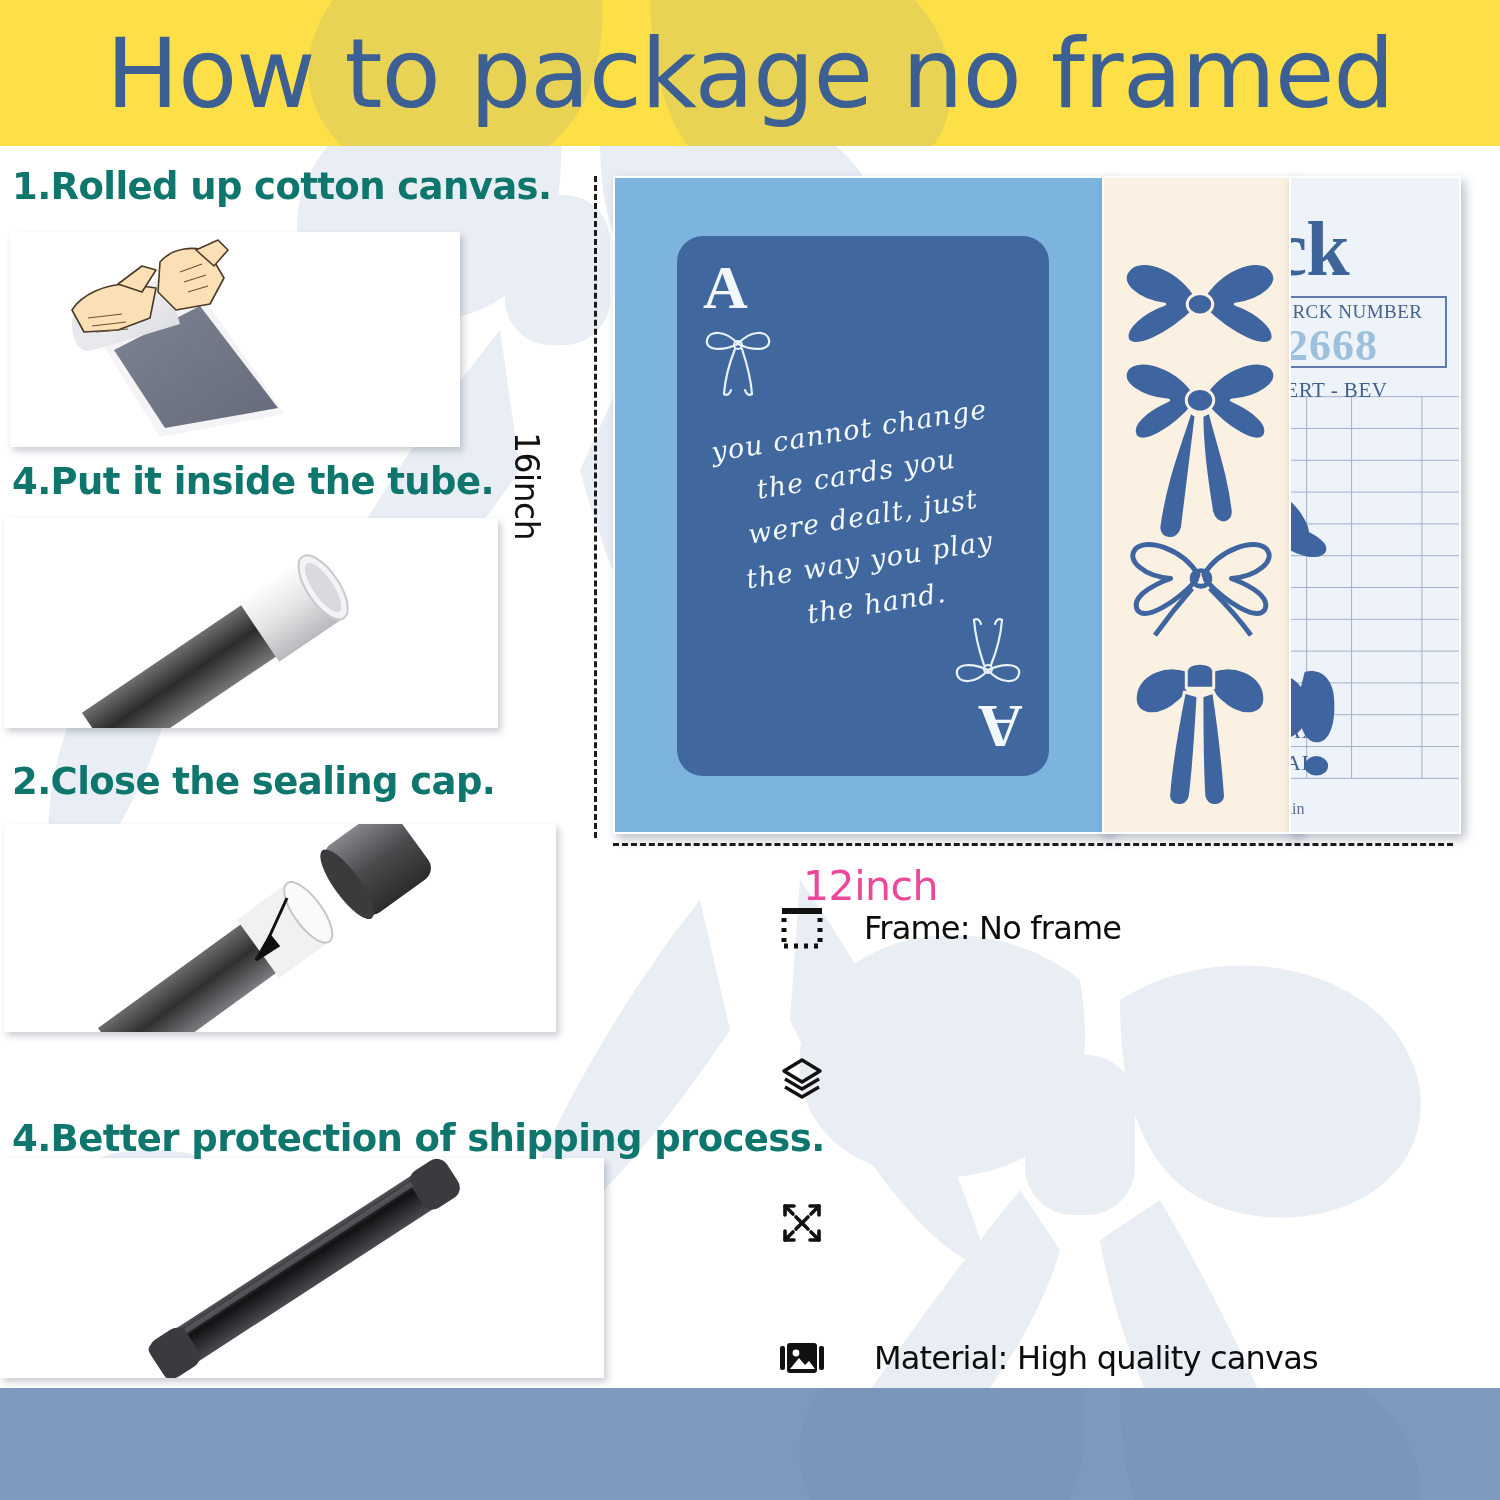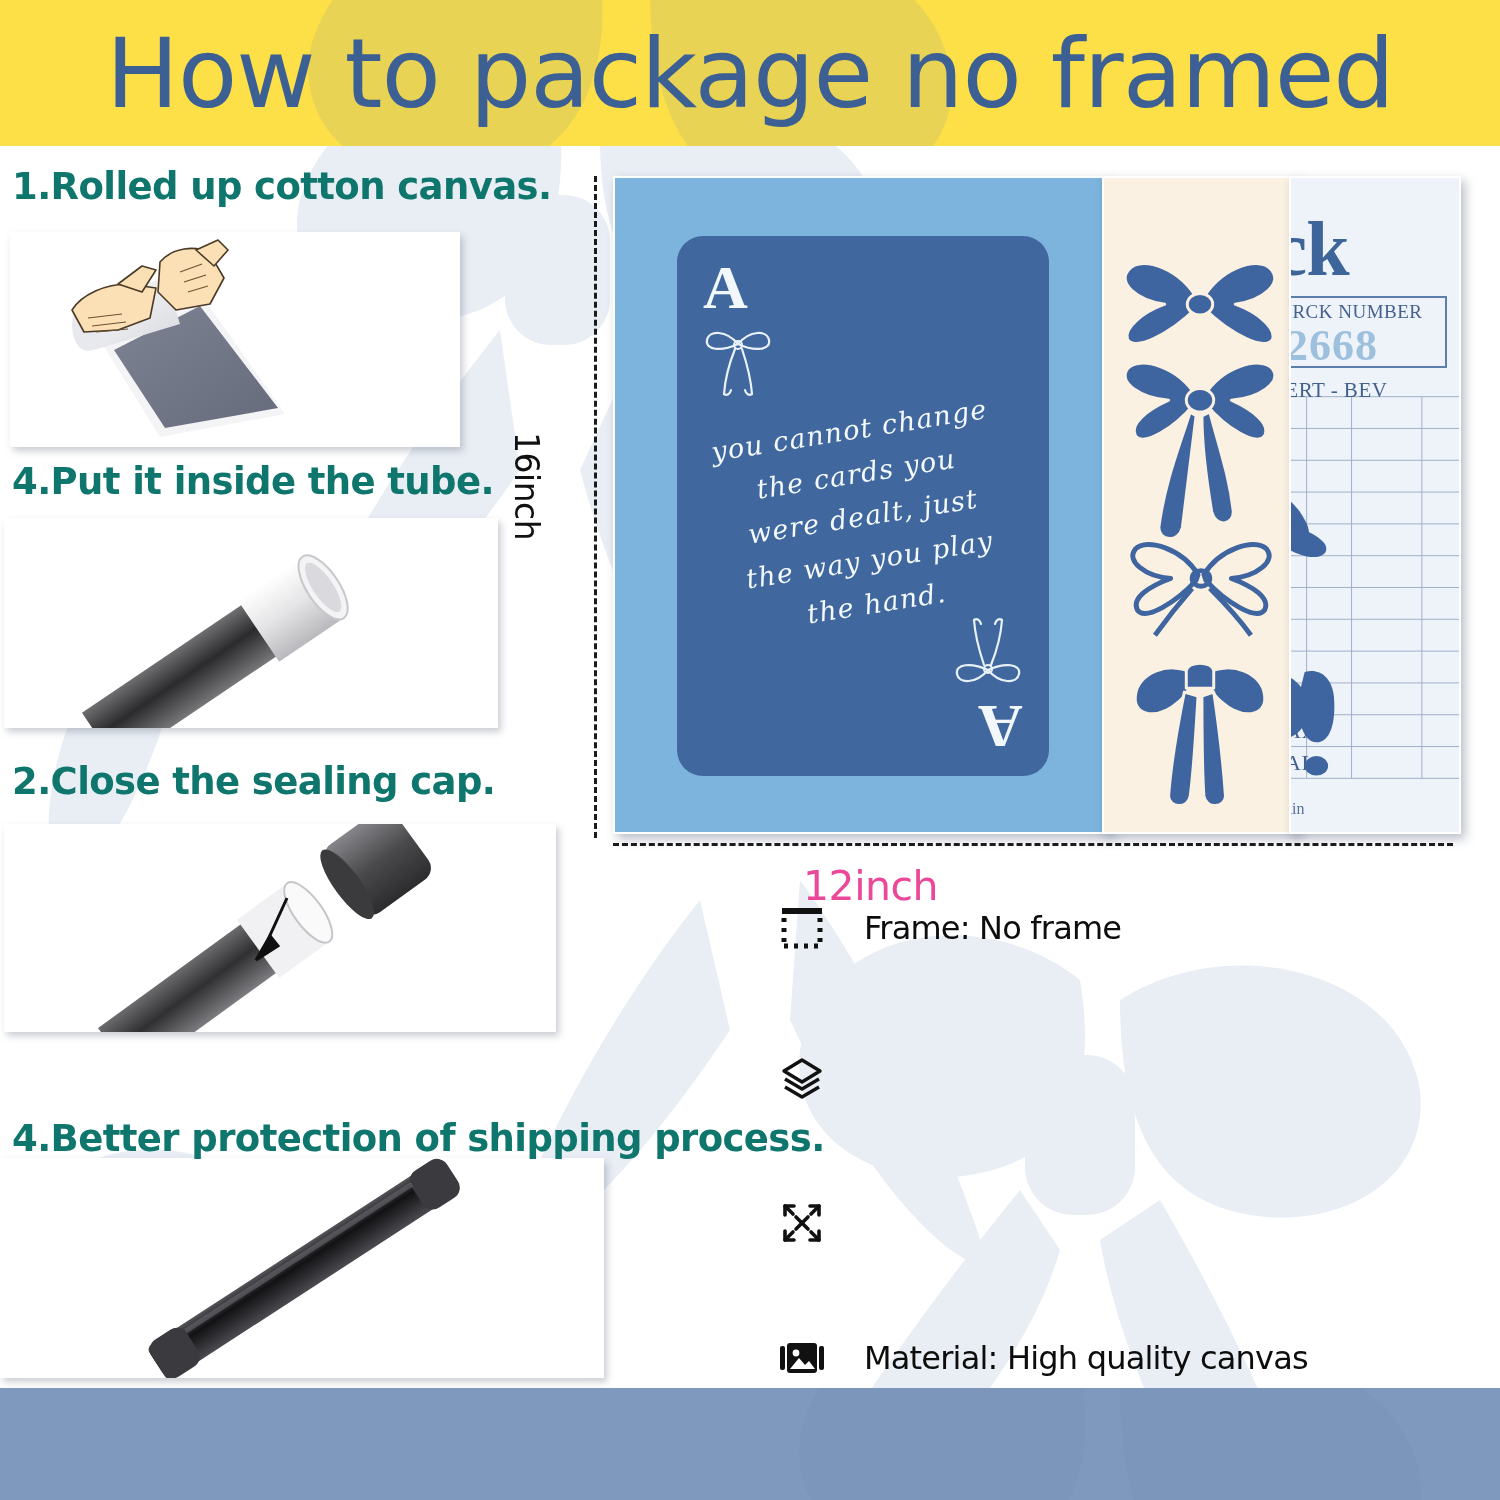--- a/index.html
+++ b/index.html
@@ -470,21 +470,21 @@
             <path d="M16 41 H7 V32"></path>
           <path d="M7 7 L15 15"></path>
             <path d="M41 7 L33 15"></path>
           <path d="M41 41 L33 33"></path>
             <path d="M7 41 L15 33"></path>
         </g>
       </svg>
     </span>
   </div>
 
-  <div class="spec-row" style="left:774px;top:1330px;">
+  <div class="spec-row" style="left:774px;top:1330px;gap:10px;">
     <span class="spec-icon">
       <svg viewBox="0 0 48 48" width="48" height="48">
         <rect x="2" y="12" width="5" height="24" rx="2" fill="#111"></rect>
         <rect x="41" y="12" width="5" height="24" rx="2" fill="#111"></rect>
         <rect x="9" y="9" width="30" height="30" rx="3" fill="#111"></rect>
         <circle cx="18" cy="19" r="3.4" fill="#fff"></circle>
         <path d="M12 35 L21 24 L27 31 L31 27 L37 35 Z" fill="#fff"></path>
       </svg>
     </span>
     <span class="spec-text">Material: High quality canvas</span>

